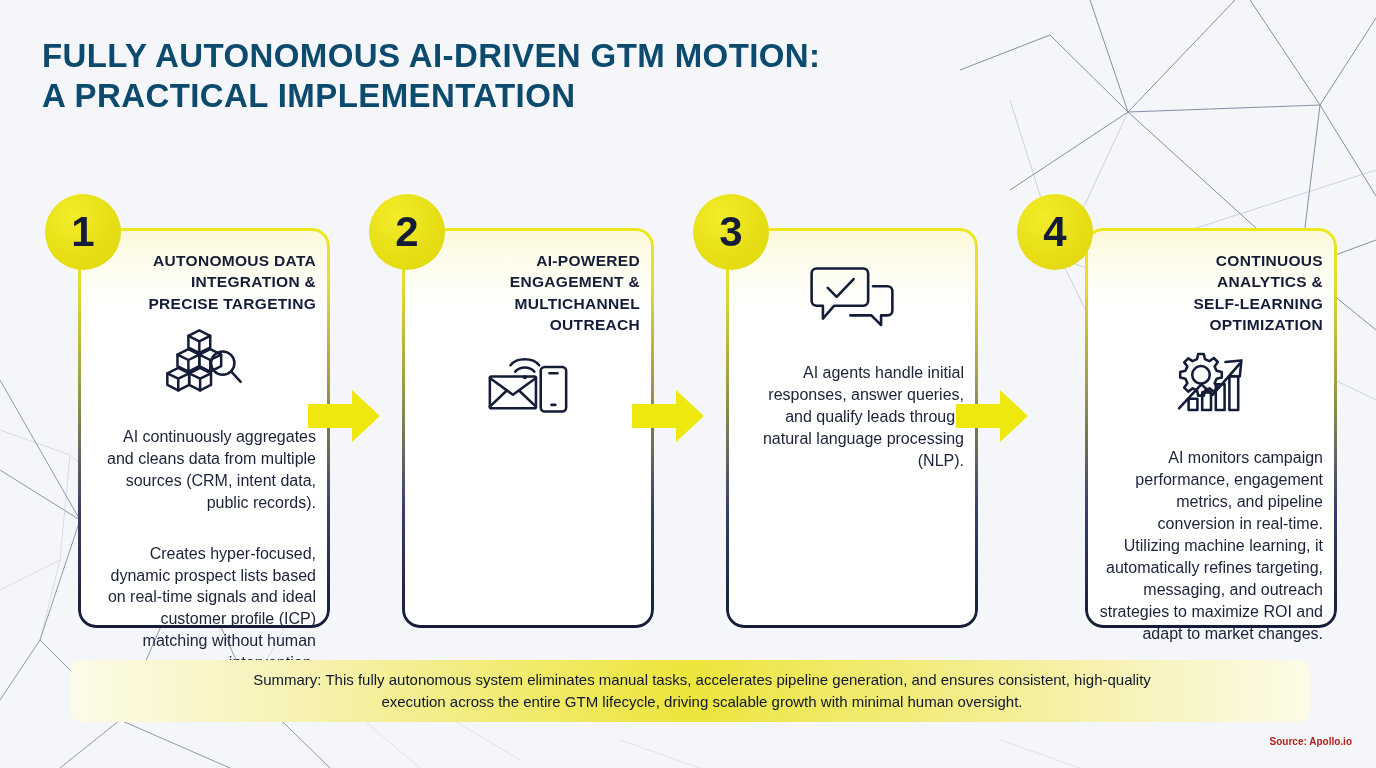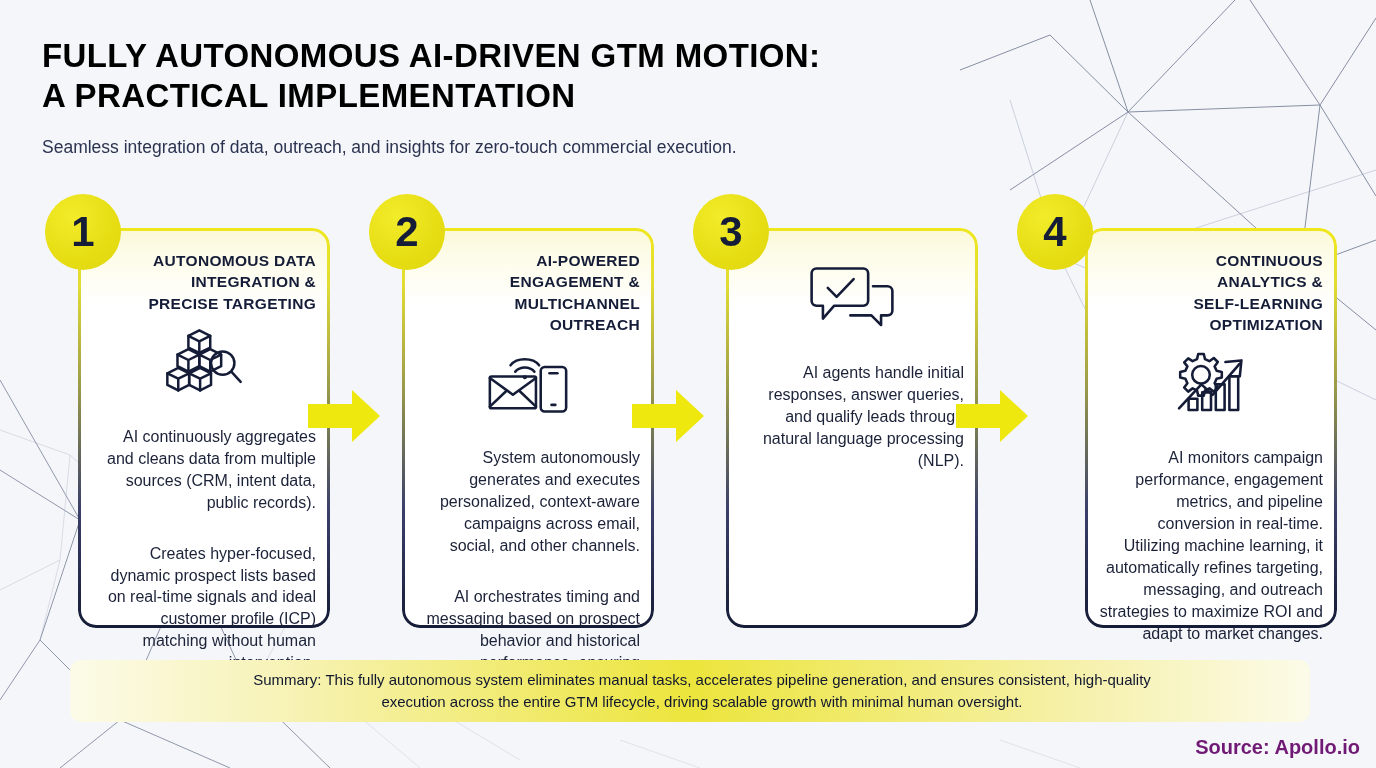--- a/index.html
+++ b/index.html
@@ -10,21 +10,21 @@
     position:relative;
     overflow:hidden;
   }
   #bgmesh { position:absolute; inset:0; width:1376px; height:768px; z-index:0; }
 
   .page { position:relative; z-index:2; width:1376px; height:768px; }
 
   .title {
     position:absolute; left:42px; top:36px;
     font-size:33px; font-weight:700; letter-spacing:.4px;
-    color:#000000; line-height:1.22; text-transform:uppercase;
+    color:#0c4a6e; line-height:1.22; text-transform:uppercase;
     white-space:pre-line;
   }
   .subtitle {
     position:absolute; left:42px; top:137px;
     font-size:17.5px; color:#2b3350; font-weight:400;
   }
 
   
   .card {
     position:absolute; top:228px; width:252px; height:400px;
@@ -73,22 +73,22 @@
     background:linear-gradient(to right,#fcfbe8 0%,#f7f2b4 18%,#ece53c 50%,#f6f1ad 82%,#fcfbe8 100%);
     display:flex; align-items:center; justify-content:center;
     z-index:3;
     padding-left:24px;
   }
   .summary-text{
     font-size:15px; color:#10172e; text-align:center; line-height:1.45;
     white-space:pre-line; font-weight:400;
   }
   .source{
-    position:absolute; right:16px; top:736px;
-    font-size:20px; font-weight:700; color:#701a75;
+    position:absolute; right:24px; top:736px;
+    font-size:10px; font-weight:700; color:#b91c1c;
     z-index:4;
   }
 </style>
 </head>
 <body>
 
 <svg id="bgmesh" viewBox="0 0 1376 768" xmlns="http://www.w3.org/2000/svg">
   <rect width="1376" height="768" fill="#f4f6f9"></rect>
   <g stroke="#2c3a5c" fill="none" stroke-width="1" opacity="0.55">
     <path d="M1090 0 L1128 112 L1010 190"></path>
@@ -135,21 +135,20 @@
     <path d="M420 700 L520 760"></path>
     <path d="M620 740 L700 768"></path>
     <path d="M1000 740 L1080 768"></path>
   </g>
 </svg>
 
 <div class="page">
 
   <div class="title">FULLY AUTONOMOUS AI-DRIVEN GTM MOTION:
 A PRACTICAL IMPLEMENTATION</div>
-  <div class="subtitle">Seamless integration of data, outreach, and insights for zero-touch commercial execution.</div>
 
   <div class="card" style="left:78px;">
     <div class="card-inner">
       <div class="card-title">AUTONOMOUS DATA
 INTEGRATION &amp;
 PRECISE TARGETING</div>
       <div class="card-icon">
         <svg width="78" height="66" viewBox="0 0 100 84" fill="none" stroke="#151c37" stroke-width="3.2" stroke-linejoin="round" stroke-linecap="round">
 
           <path d="M44 4 L58 11 L58 26 L44 33 L30 26 L30 11 Z"></path>
@@ -199,22 +198,20 @@
           <rect x="2" y="32" width="58" height="40" rx="2"></rect>
           <path d="M2 34 L31 55 L60 34"></path>
           <path d="M2 70 L23 50 M60 70 L39 50"></path>
 
           <rect x="66" y="20" width="32" height="56" rx="5"></rect>
           <path d="M77 28 L87 28"></path>
           <rect x="78" y="66" width="8" height="3.5" rx="1.7" fill="#151c37" stroke="none"></rect>
         </svg>
       </div>
       <div class="card-body">
-        <span>System autonomously generates and executes personalized, context-aware campaigns across email, social, and other channels.</span>
-        <span class="para2">AI orchestrates timing and messaging based on prospect behavior and historical performance, ensuring relevance.</span>
       </div>
     </div>
   </div>
   <div class="badge" style="left:369px;">2</div>
 
   <svg class="arrow" style="left:632px;" width="72" height="56" viewBox="0 0 72 56">
     <path d="M0 16 L44 16 L44 2 L72 28 L44 54 L44 40 L0 40 Z" fill="#eee80f"></path>
   </svg>
 
   <div class="card" style="left:726px;">

